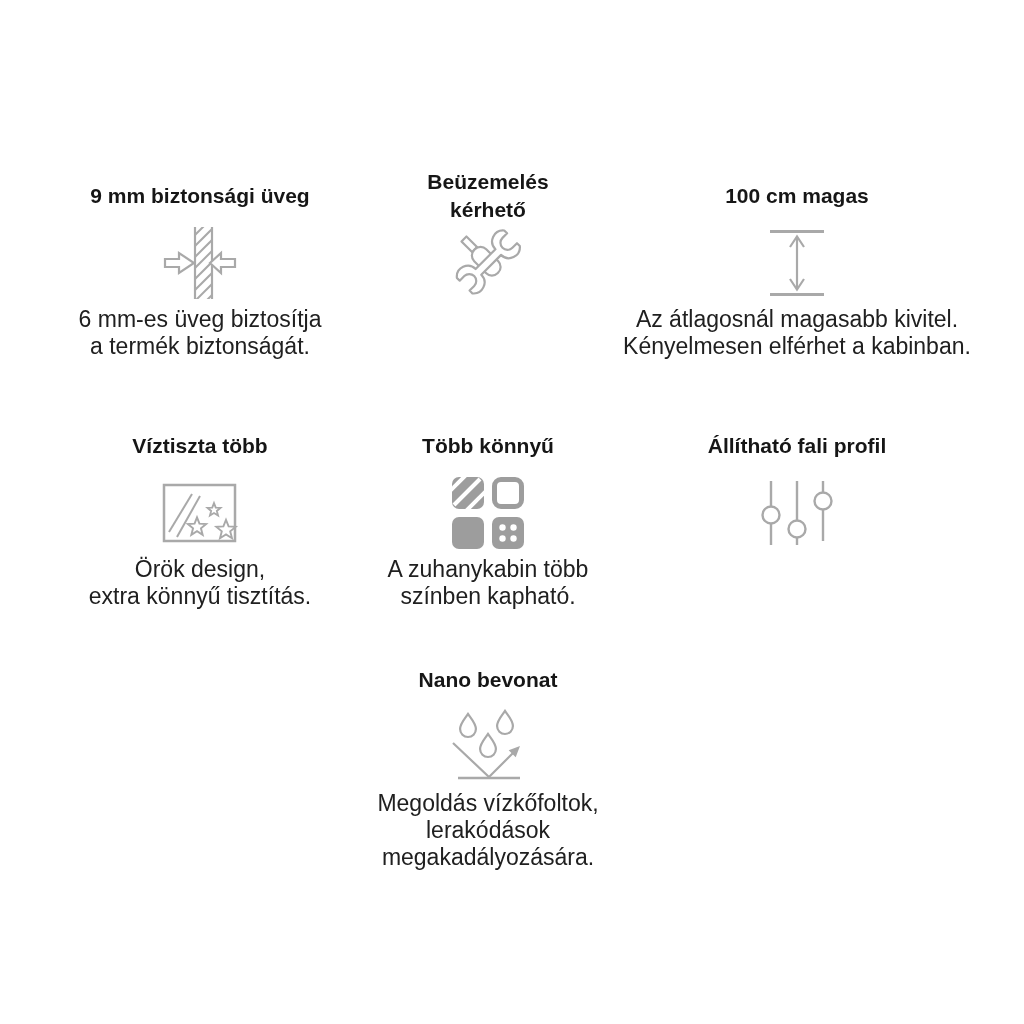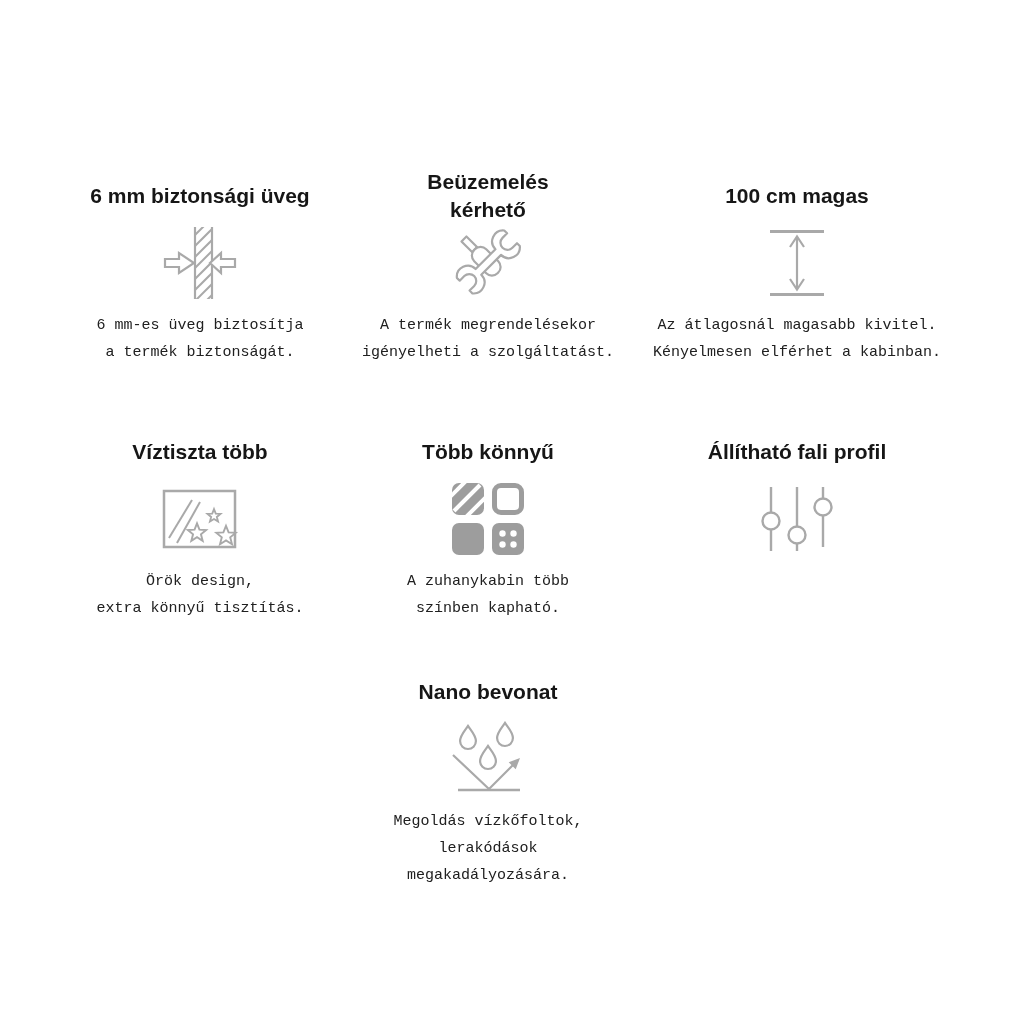--- a/index.html
+++ b/index.html
@@ -24,33 +24,33 @@
     font-size:21px;line-height:28px;font-weight:700;
     color:var(--title-text,#161616);
     text-align:center;white-space:pre-line;
   }
   .iconbox{
     height:78px;display:flex;align-items:center;justify-content:center;
   }
   .iconbox.line{color:var(--icon-line,#a9a9a9);}
   .iconbox.fill{color:var(--icon-fill,#9d9d9d);}
   .desc{
-    margin:10px 0 0;
-    font-size:15px;line-height:27px;
+    margin:4px 0 0;
+    font-size:23px;line-height:27px;
     color:var(--body-text,#202020);
-    text-align:center;white-space:pre-line;font-family:Liberation Mono, monospace;
+    text-align:center;white-space:pre-line;
   }
 </style>
 </head>
 <body>
 
 <div class="grid row-1">
 
   <div class="cell">
-    <h3 class="title">6 mm biztonsági üveg</h3>
+    <h3 class="title">9 mm biztonsági üveg</h3>
     <div class="iconbox line">
       <svg width="76" height="76" viewBox="0 0 76 76" fill="none" stroke="currentColor" stroke-width="2.2">
         <defs>
             <clipPath id="barclip">
               <rect x="33" y="2" width="17" height="72"></rect>
             </clipPath>
           </defs>
         <line x1="33" y1="2" x2="33" y2="74"></line>
         <line x1="50" y1="2" x2="50" y2="74"></line>
         <g clip-path="url(#barclip)" stroke-width="2">
@@ -78,22 +78,20 @@
       <svg width="76" height="76" viewBox="0 0 76 76" fill="#fff" stroke="currentColor" stroke-width="2.2" stroke-linejoin="round">
         <g transform="rotate(-45 38 38)">
           <rect x="34.5" y="4" width="7" height="15"></rect>
           <rect x="29.5" y="19" width="17" height="33" rx="8"></rect>
         </g>
         <g transform="rotate(45 38 38)">
           <path d="M30.5,3.5 V10 A7,7 0 0 0 44.5,10 V3.5 H48.5 A11,11 0 0 1 41.5,23 V51 A11,11 0 0 1 48.5,70.5 H44.5 V64 A7,7 0 0 0 30.5,64 V70.5 H26.5 A11,11 0 0 1 33.5,51 V23 A11,11 0 0 1 26.5,3.5 Z"></path>
         </g>
       </svg>
     </div>
-    <p class="desc">A termék megrendelésekor
-igényelheti a szolgáltatást.</p>
   </div>
 
   <div class="cell">
     <h3 class="title">100 cm magas</h3>
     <div class="iconbox line">
       <svg width="60" height="70" viewBox="0 0 60 70" fill="none" stroke="currentColor">
         <line x1="3" y1="3.5" x2="57" y2="3.5" stroke-width="3"></line>
         <line x1="3" y1="66.5" x2="57" y2="66.5" stroke-width="3"></line>
         <line x1="30" y1="9" x2="30" y2="61" stroke-width="2.2"></line>
         <path d="M23,19 L30,8.5 L37,19" stroke-width="2.2"></path>

